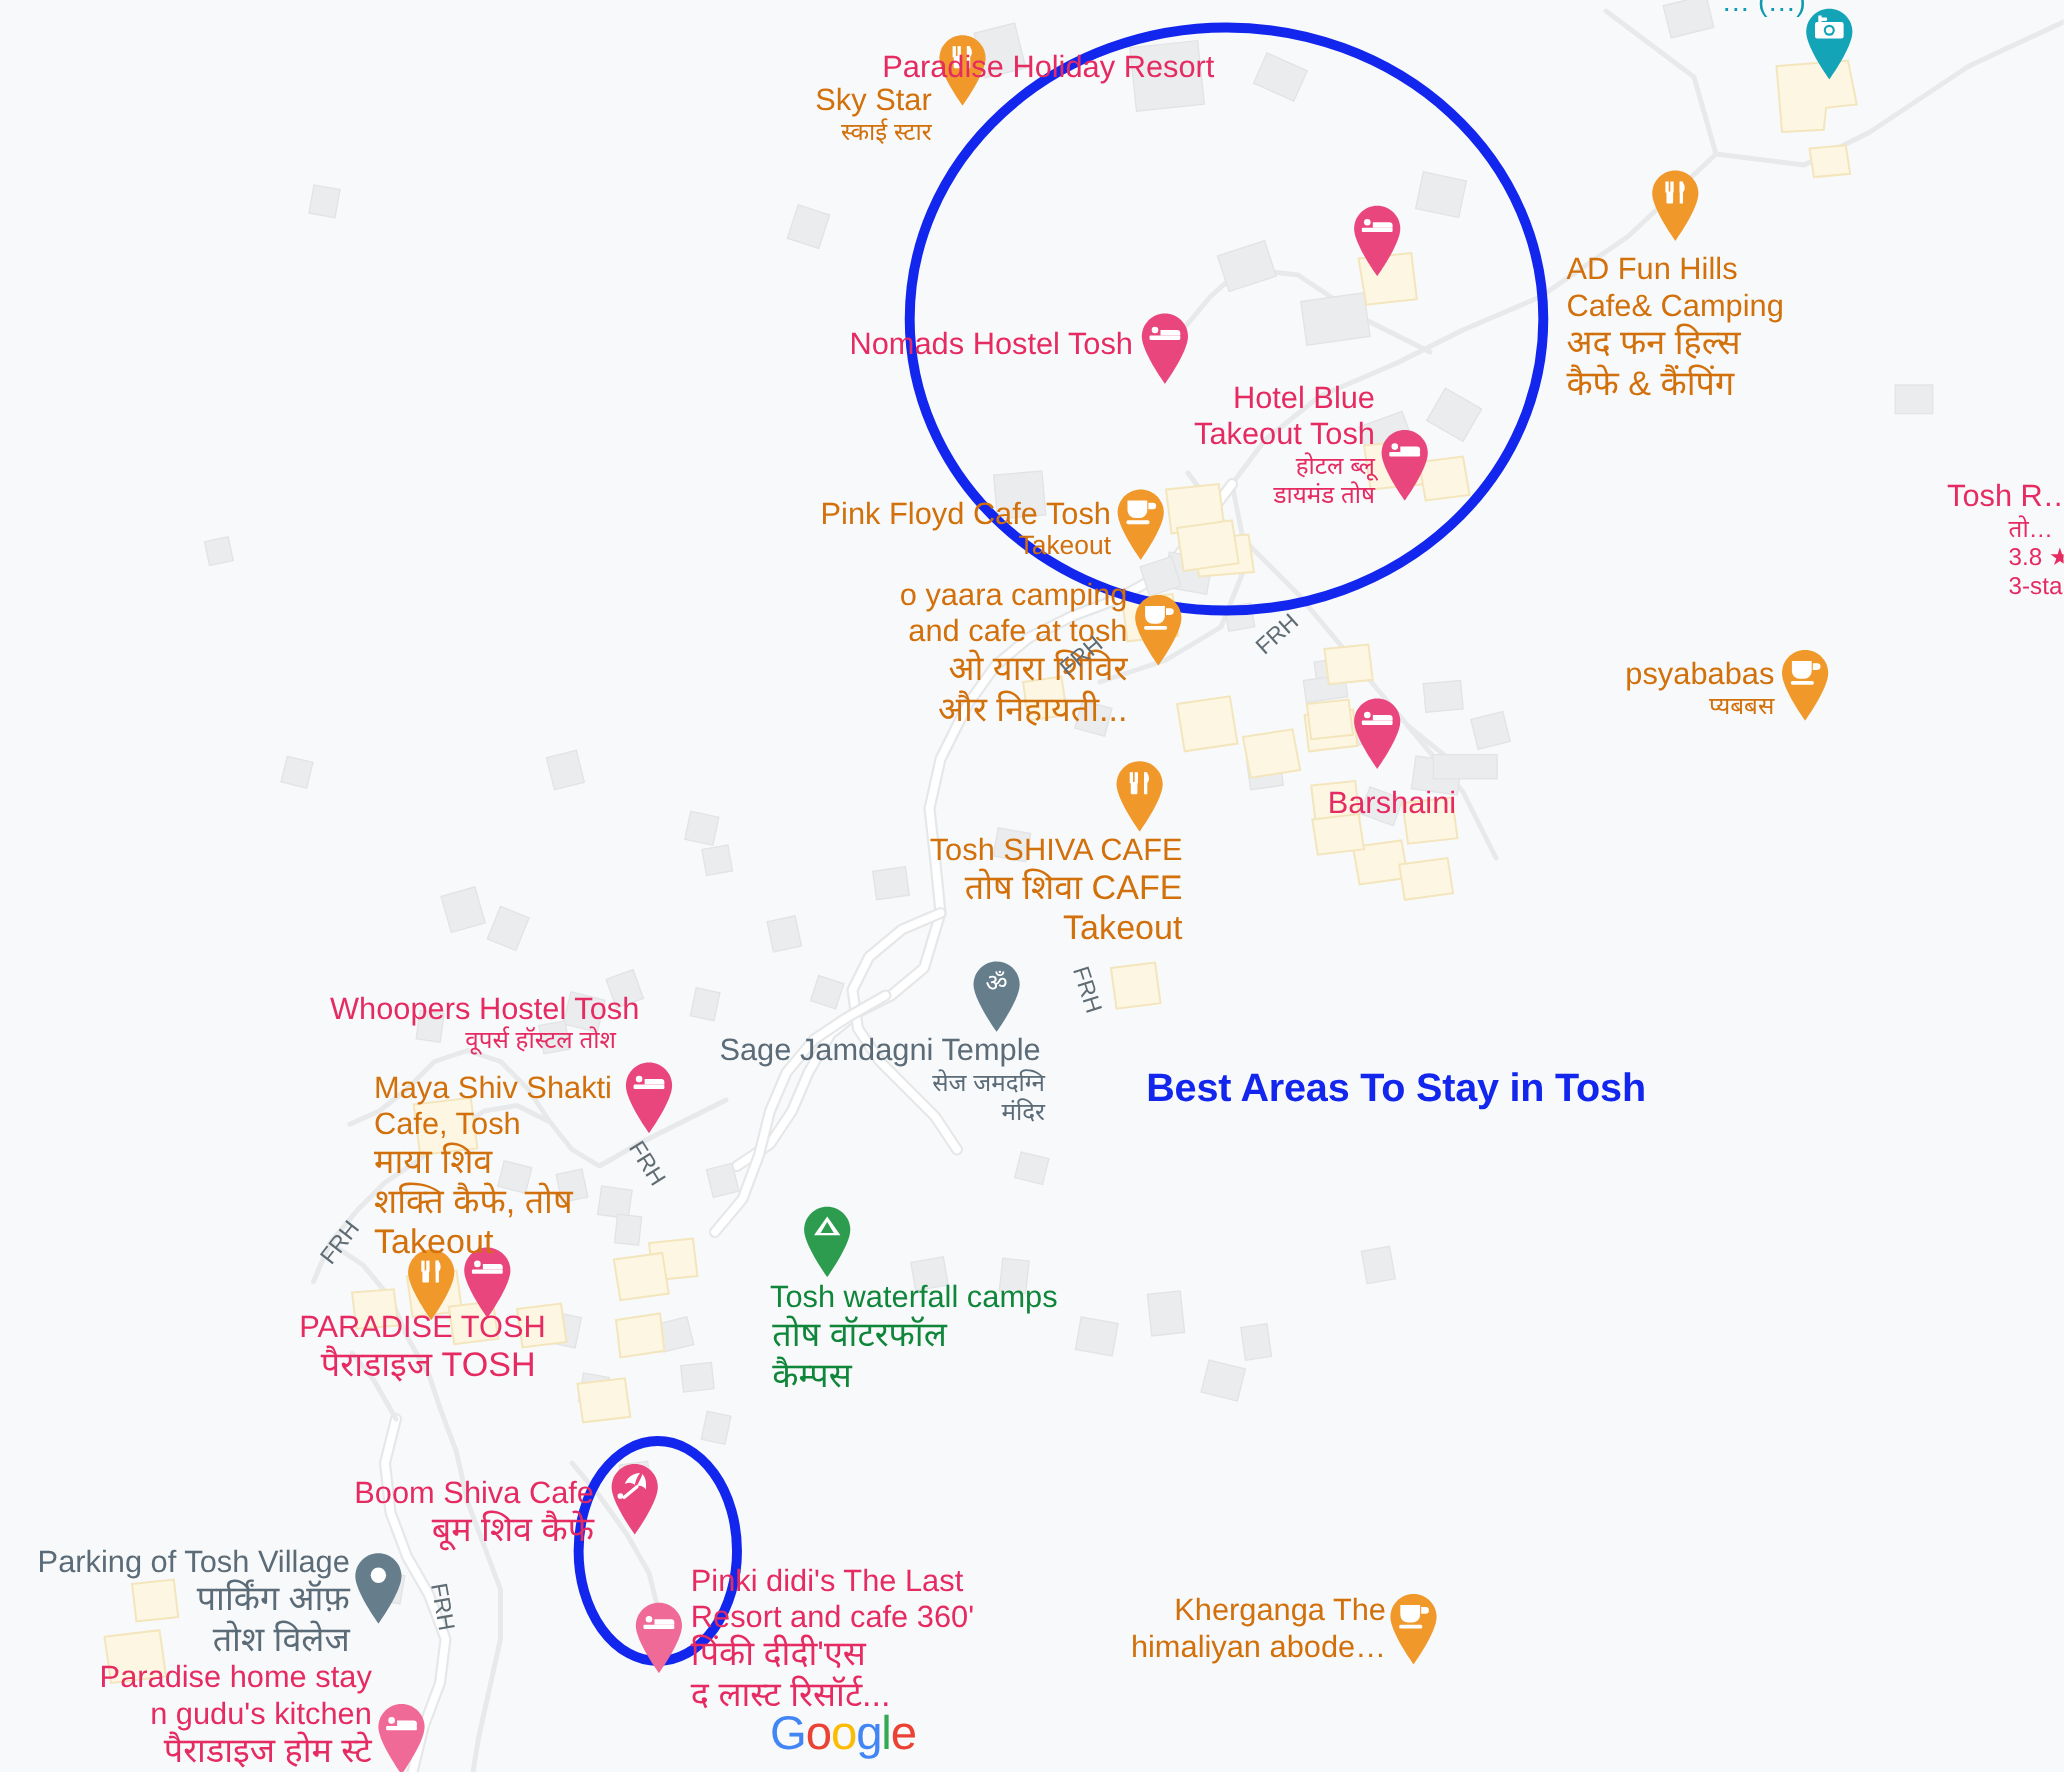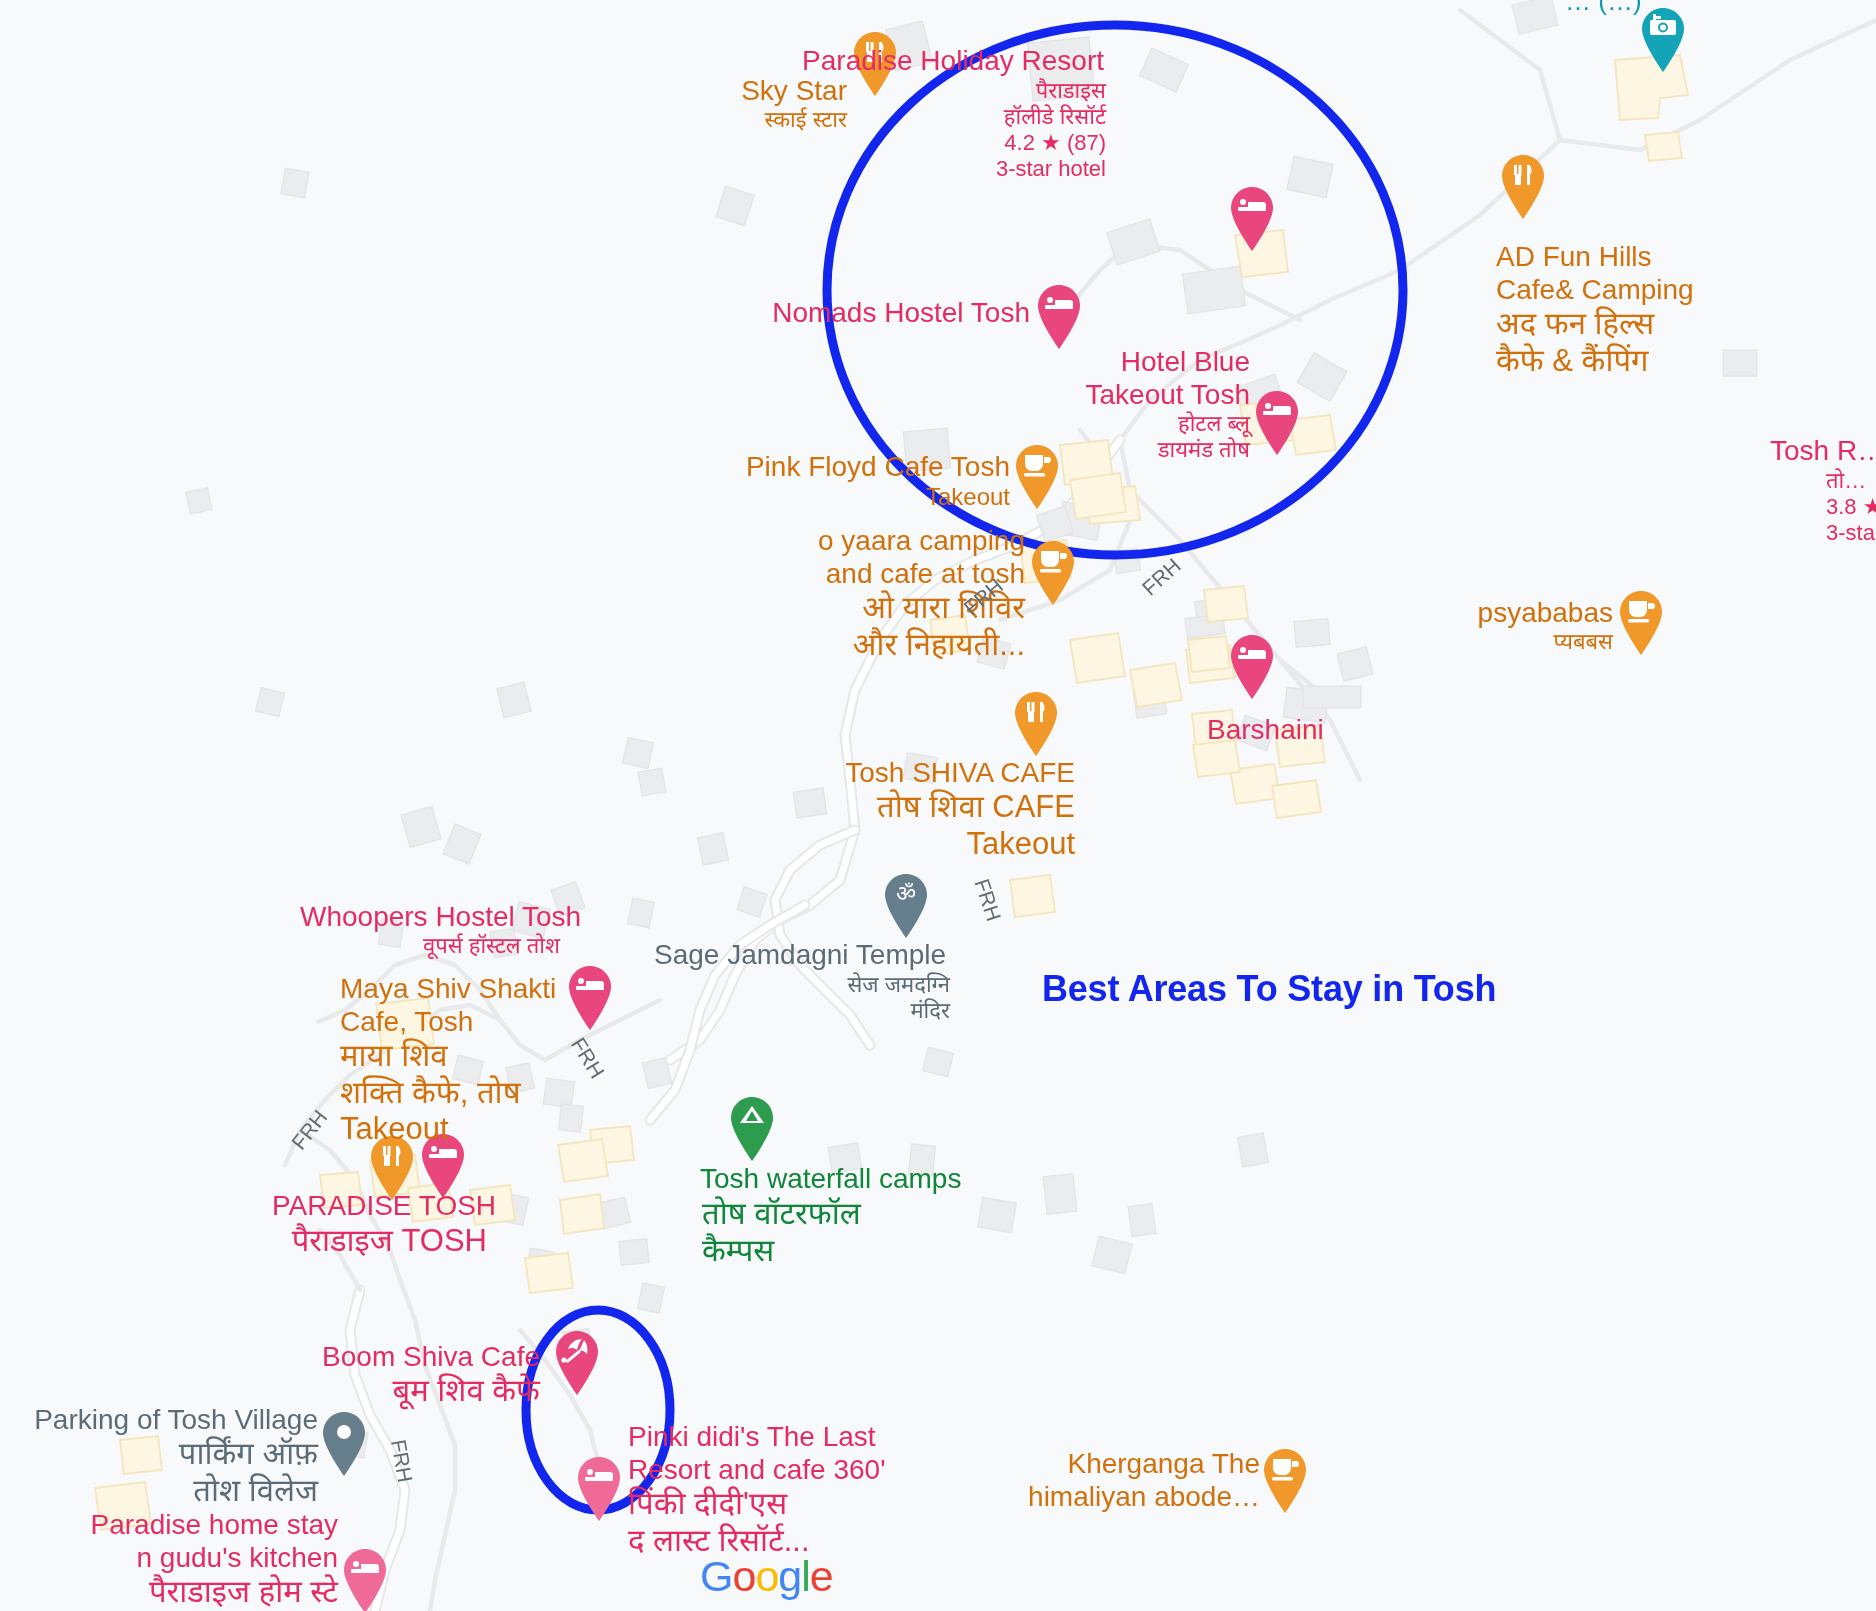--- a/index.html
+++ b/index.html
@@ -441,26 +441,20 @@
   </div>
 
   <div class="lbl ta-r c-food" style="left:547px; top:30px; width:300px;margin-top:44px;">
     <span class="l1 t28">Sky Star</span>
     <span class="sub t22">स्काई स्टार</span>
   </div>
 
   <div class="lbl ta-r c-lodge" style="left:780px; top:44px; width:324px;">
     <span class="l1 t28">Paradise Holiday Resort</span>
   </div>
-  <div class="lbl ta-r c-lodge" style="left:890px; top:78px; width:216px;">
-    <span class="sub t22">पैराडाइस</span>
-    <span class="sub t22">हॉलीडे रिसॉर्ट</span>
-    <span class="sub t22"><span>4.2</span> <span>★</span> <span>(87)</span></span>
-    <span class="sub t22">3-star hotel</span>
-  </div>
 
   <div class="lbl ta-r c-lodge" style="left:760px; top:296px; width:270px;">
     <span class="l1 t28">Nomads Hostel Tosh</span>
   </div>
 
   <div class="lbl ta-r c-lodge" style="left:1000px; top:345px; width:250px;">
     <span class="l1 t28">Hotel Blue</span>
     <span class="l1 t28">Takeout Tosh</span>
     <span class="sub t22">होटल ब्लू</span>
     <span class="sub t22">डायमंड तोष</span>
@@ -471,21 +465,21 @@
     <span class="sub t24">Takeout</span>
   </div>
 
   <div class="lbl ta-r c-food" style="left:760px; top:524px; width:265px;">
     <span class="l1 t28">o yaara camping</span>
     <span class="l1 t28">and cafe at tosh</span>
     <span class="sub t23">ओ यारा शिविर</span>
     <span class="sub t23">और निहायती...</span>
   </div>
 
-  <div class="lbl ta-l c-food" style="left:1496px; top:228px; width:330px;margin-top:12px;">
+  <div class="lbl ta-l c-food" style="left:1424px; top:228px; width:330px;">
     <span class="l1 t28">AD Fun Hills</span>
     <span class="l1 t28">Cafe&amp; Camping</span>
     <span class="sub t23">अद फन हिल्स</span>
     <span class="sub t23">कैफे &amp; कैंपिंग</span>
   </div>
 
   <div class="lbl ta-l c-water" style="left:1565px; top:-14px; width:250px;">
     <span class="l1 t26">… (…)</span>
   </div>
 

